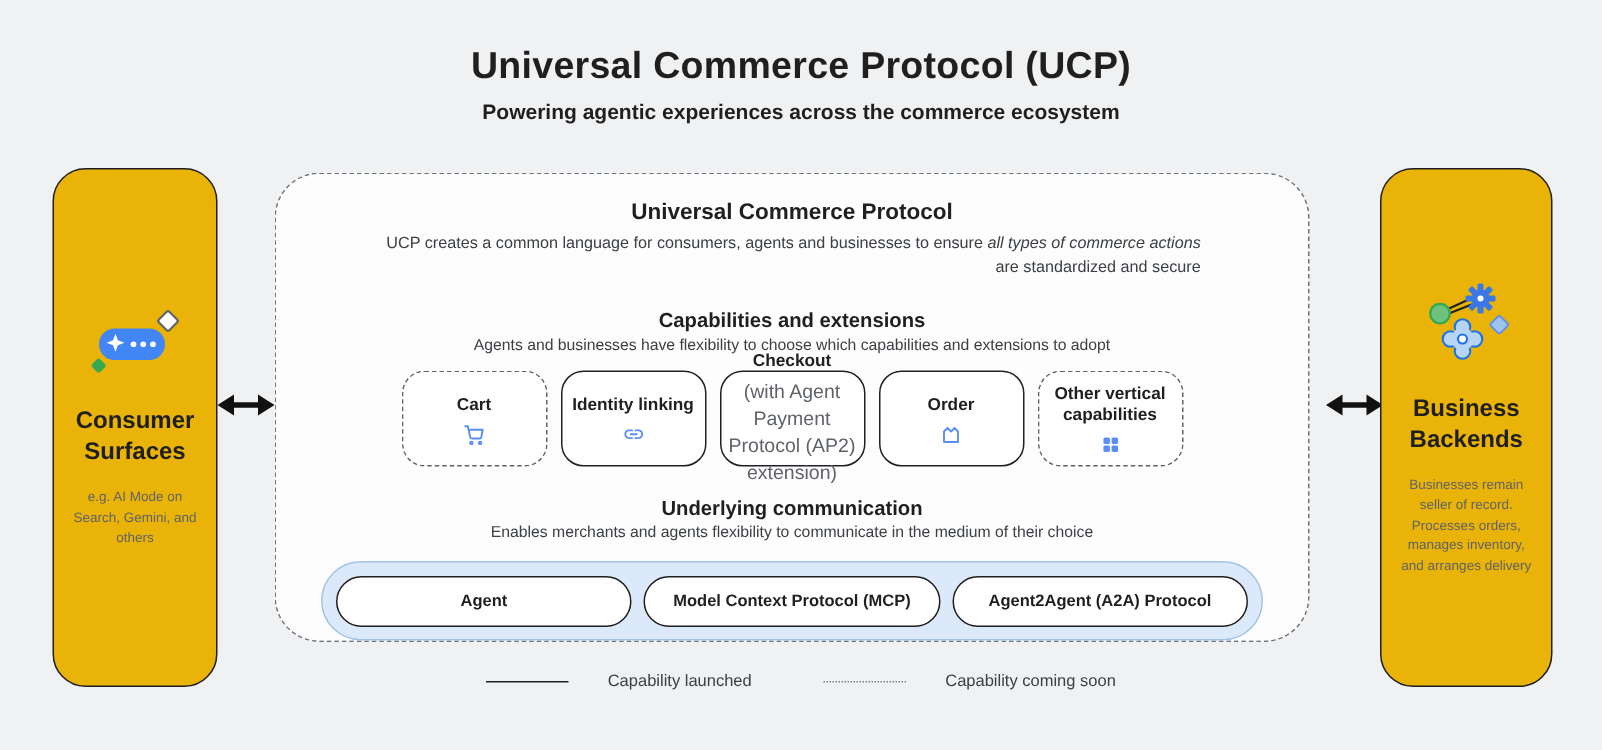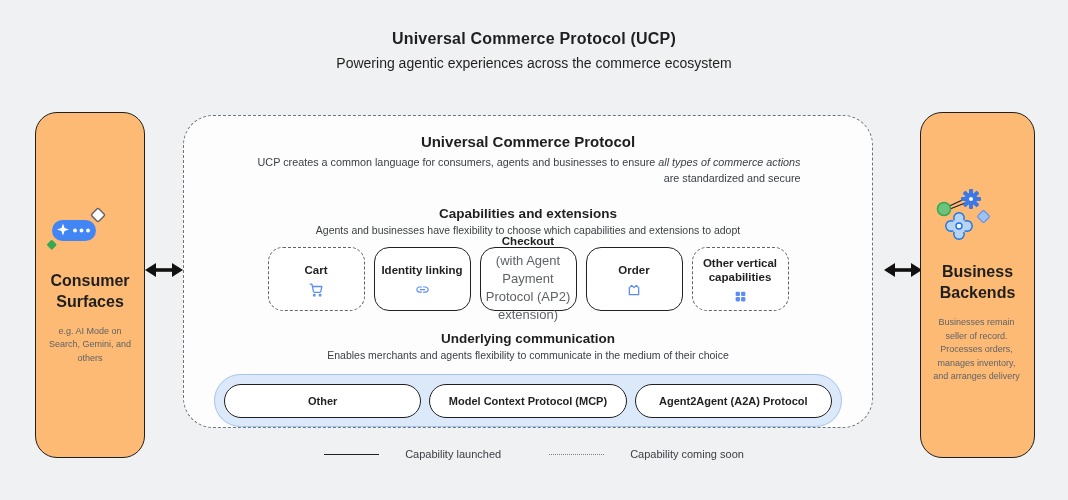--- a/index.html
+++ b/index.html
@@ -7,28 +7,28 @@
   body {
     font-family:"Liberation Sans", sans-serif;
     background:#f0f1f3;
     color:#1f1f1f;
     position:relative;
   }
   .stage { position:absolute; inset:0; }
 
   
   .header { position:absolute; top:30px; left:0; width:100%; text-align:center; }
-  .header h1 { font-size:16px; font-weight:700; letter-spacing:.2px; color:#1f1f1f; }
-  .header .subtitle { margin-top:7px; font-size:14px; font-weight:400; color:#1f1f1f; }
+  .header h1 { font-size:25px; font-weight:700; letter-spacing:.2px; color:#1f1f1f; }
+  .header .subtitle { margin-top:7px; font-size:14px; font-weight:700; color:#1f1f1f; }
 
   
   .side-box {
     position:absolute; top:112px; height:346px;
-    background:#fdba74; border:1.6px solid #1f1f1f; border-radius:22px;
-    display:flex; flex-direction:column; align-items:flex-start; justify-content:center;
+    background:#eab308; border:1.6px solid #1f1f1f; border-radius:22px;
+    display:flex; flex-direction:column; align-items:center; justify-content:center;
     padding:10px 8px; text-align:center;
   }
   .side-box.left  { left:35px;  width:110px; }
   .side-box.right { left:920px; width:115px; }
   .side-box .side-icon { margin-bottom:14px; }
   .side-box .side-title { font-size:16px; font-weight:700; line-height:1.3; color:#1f1f1f; }
   .side-box .side-caption { margin-top:12px; font-size:9px; line-height:1.5; color:#5f6368; max-width:95px; }
 
   
   .arrow { position:absolute; top:255px; width:38px; height:30px; }
@@ -172,21 +172,21 @@
             </svg>
         </span>
       </div>
 
     </div>
 
     <div class="section-title">Underlying communication</div>
     <div class="section-sub">Enables merchants and agents flexibility to communicate in the medium of their choice</div>
 
     <div class="proto-shell">
-      <div class="proto-pill">Other</div>
+      <div class="proto-pill">Agent</div>
       <div class="proto-pill">Model Context Protocol (MCP)</div>
       <div class="proto-pill">Agent2Agent (A2A) Protocol</div>
     </div>
   </div>
 
   <svg class="arrow right" viewBox="0 0 38 30">
     <line x1="7" y1="15" x2="31" y2="15" stroke="#111" stroke-width="3.6"></line>
     <polygon points="0,15 11,8 11,22" fill="#111"></polygon>
     <polygon points="38,15 27,8 27,22" fill="#111"></polygon>
   </svg>

